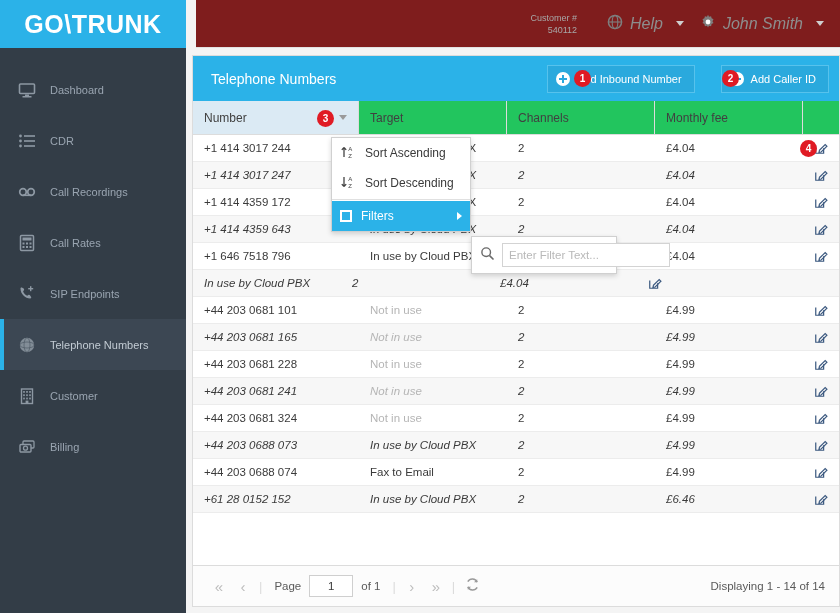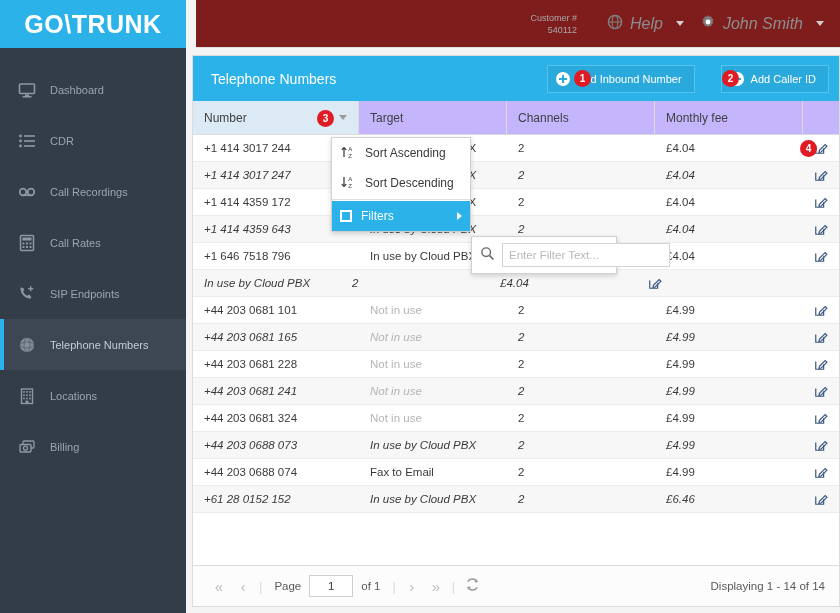--- a/index.html
+++ b/index.html
@@ -116,21 +116,21 @@
   #badge4 { left: 607px; top: 84px; }
 
   
   .grid-head {
     display: flex; height: 34px; background: #f7f7f7;
     border-bottom: 1px solid #dcdcdc;
   }
   .gh {
     font-size: 12px; color: #404040; display: flex; align-items: center;
     padding-left: 11px; border-right: 1px solid #dcdcdc; position: relative;
-    cursor: pointer; background: #c4b5fd;
+    cursor: pointer; background: #22c55e;
   }
   .gh.sel { background: #dbeaf4; }
   .gh.c0 { width: 166px; }
   .gh.c1 { width: 148px; }
   .gh.c2 { width: 148px; }
   .gh.c3 { width: 148px; }
   .gh.c4 { width: 36px; border-right: none; }
   .gh-caret {
     position: absolute; right: 7px; top: 0; bottom: 0;
     width: 16px; display: flex; align-items: center; justify-content: center;
@@ -309,21 +309,21 @@
               <rect x="11.2" y="4" width="1.6" height="1.8" fill="#8d98a3"></rect>
               <rect x="5.2" y="7.3" width="1.6" height="1.8" fill="#8d98a3"></rect>
               <rect x="8.2" y="7.3" width="1.6" height="1.8" fill="#8d98a3"></rect>
               <rect x="11.2" y="7.3" width="1.6" height="1.8" fill="#8d98a3"></rect>
               <rect x="5.2" y="10.6" width="1.6" height="1.8" fill="#8d98a3"></rect>
               <rect x="8.2" y="10.6" width="1.6" height="1.8" fill="#8d98a3"></rect>
               <rect x="11.2" y="10.6" width="1.6" height="1.8" fill="#8d98a3"></rect>
               <rect x="7.6" y="13.6" width="2.8" height="2.9" fill="#8d98a3"></rect>
             </svg>
           </span>
-        <span class="nav-label">Locations</span>
+        <span class="nav-label">Customer</span>
       </div>
 
       <div class="nav-item">
         <span class="nav-icon">
             <svg width="18" height="18" viewBox="0 0 18 18">
               <rect x="5" y="3" width="11" height="7" rx="1" fill="none" stroke="#8d98a3" stroke-width="1.3"></rect>
               <rect x="2" y="6.5" width="11" height="7.5" rx="1" fill="#333d47" stroke="#8d98a3" stroke-width="1.4"></rect>
               <circle cx="7.5" cy="10.2" r="2" fill="none" stroke="#8d98a3" stroke-width="1.3"></circle>
             </svg>
           </span>

